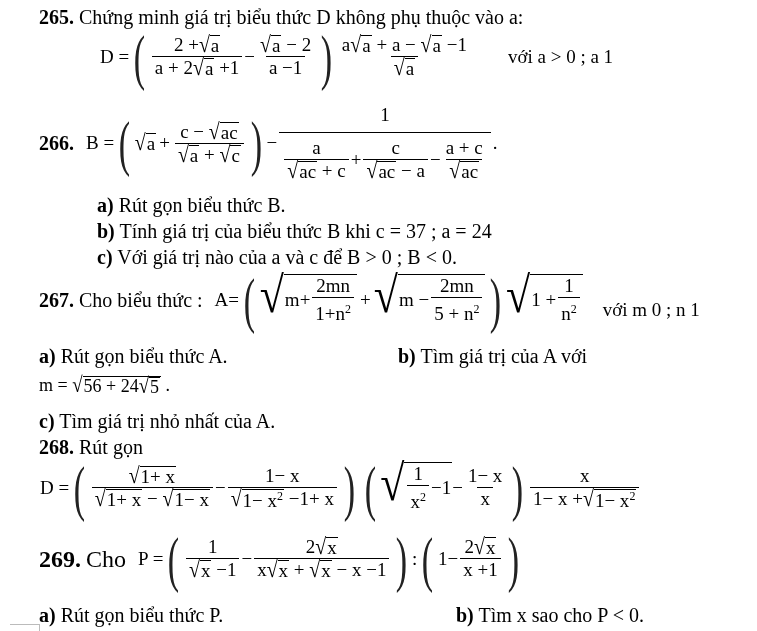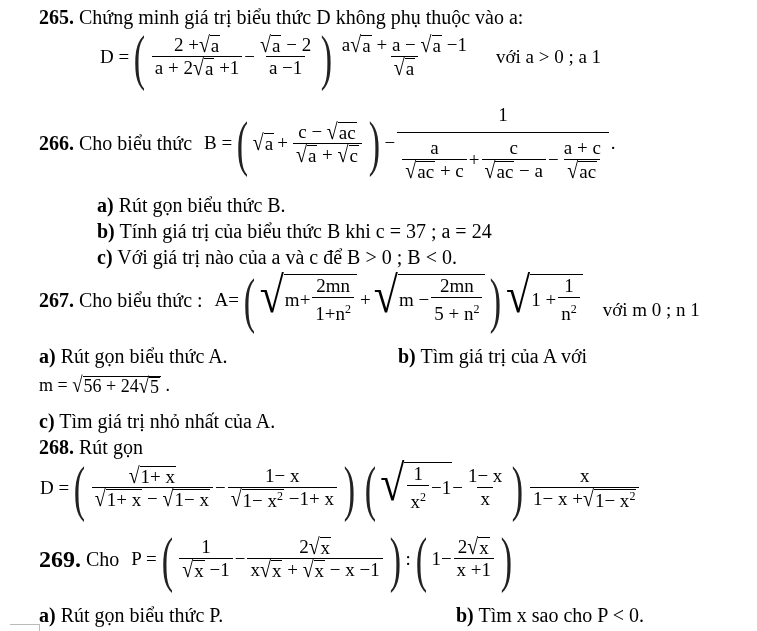--- a/index.html
+++ b/index.html
@@ -56,26 +56,25 @@
           <span class="arg">a</span>
         </span> <span>+ a −</span> <span class="sqrt">
           <span class="rad">√</span>
           <span class="arg">a</span>
         </span> <span>−1</span></span>
     <span class="den"><span class="sqrt">
           <span class="rad">√</span>
           <span class="arg">a</span>
         </span></span>
   </span>
-  <span style="margin-left:24px;">với a &gt; 0  ;  a  1</span>
+  <span style="margin-left:36px;">với a &gt; 0  ;  a  1</span>
 </div>
 
 <div class="abs t m row" style="left:39px;top:104px;">
   <span class="b" style="font-size:20px;">266.</span>
-  <span style="margin-left:5px;font-size:20px;">Cho biểu thức</span>
   <span style="margin-left:12px;">B =</span>
   <span class="paren" style="font-size:62px;">(</span>
   <span class="sqrt">
       <span class="rad">√</span>
       <span class="arg">a</span>
     </span>
   <span style="margin:0 3px;">+</span>
   <span class="frac">
     <span class="num"><span>c −</span> <span class="sqrt">
           <span class="rad">√</span>
@@ -242,21 +241,21 @@
     <span class="num">x</span>
     <span class="den"><span>1− x +</span><span class="sqrt">
           <span class="rad">√</span>
           <span class="arg"><span>1− x</span><span class="sup">2</span></span>
         </span></span>
   </span>
 </div>
 
 <div class="abs t m row" style="left:39px;top:536px;">
   <span class="b" style="font-size:24px;">269.</span>
-  <span style="margin-left:5px;font-size:20px;">Cho</span>
+  <span style="margin-left:5px;font-size:24px;">Cho</span>
   <span style="margin-left:12px;">P =</span>
   <span class="paren" style="font-size:62px;">(</span>
   <span class="frac">
     <span class="num">1</span>
     <span class="den"><span class="sqrt">
           <span class="rad">√</span>
           <span class="arg">x</span>
         </span> <span>−1</span></span>
   </span>
   <span>−</span>

